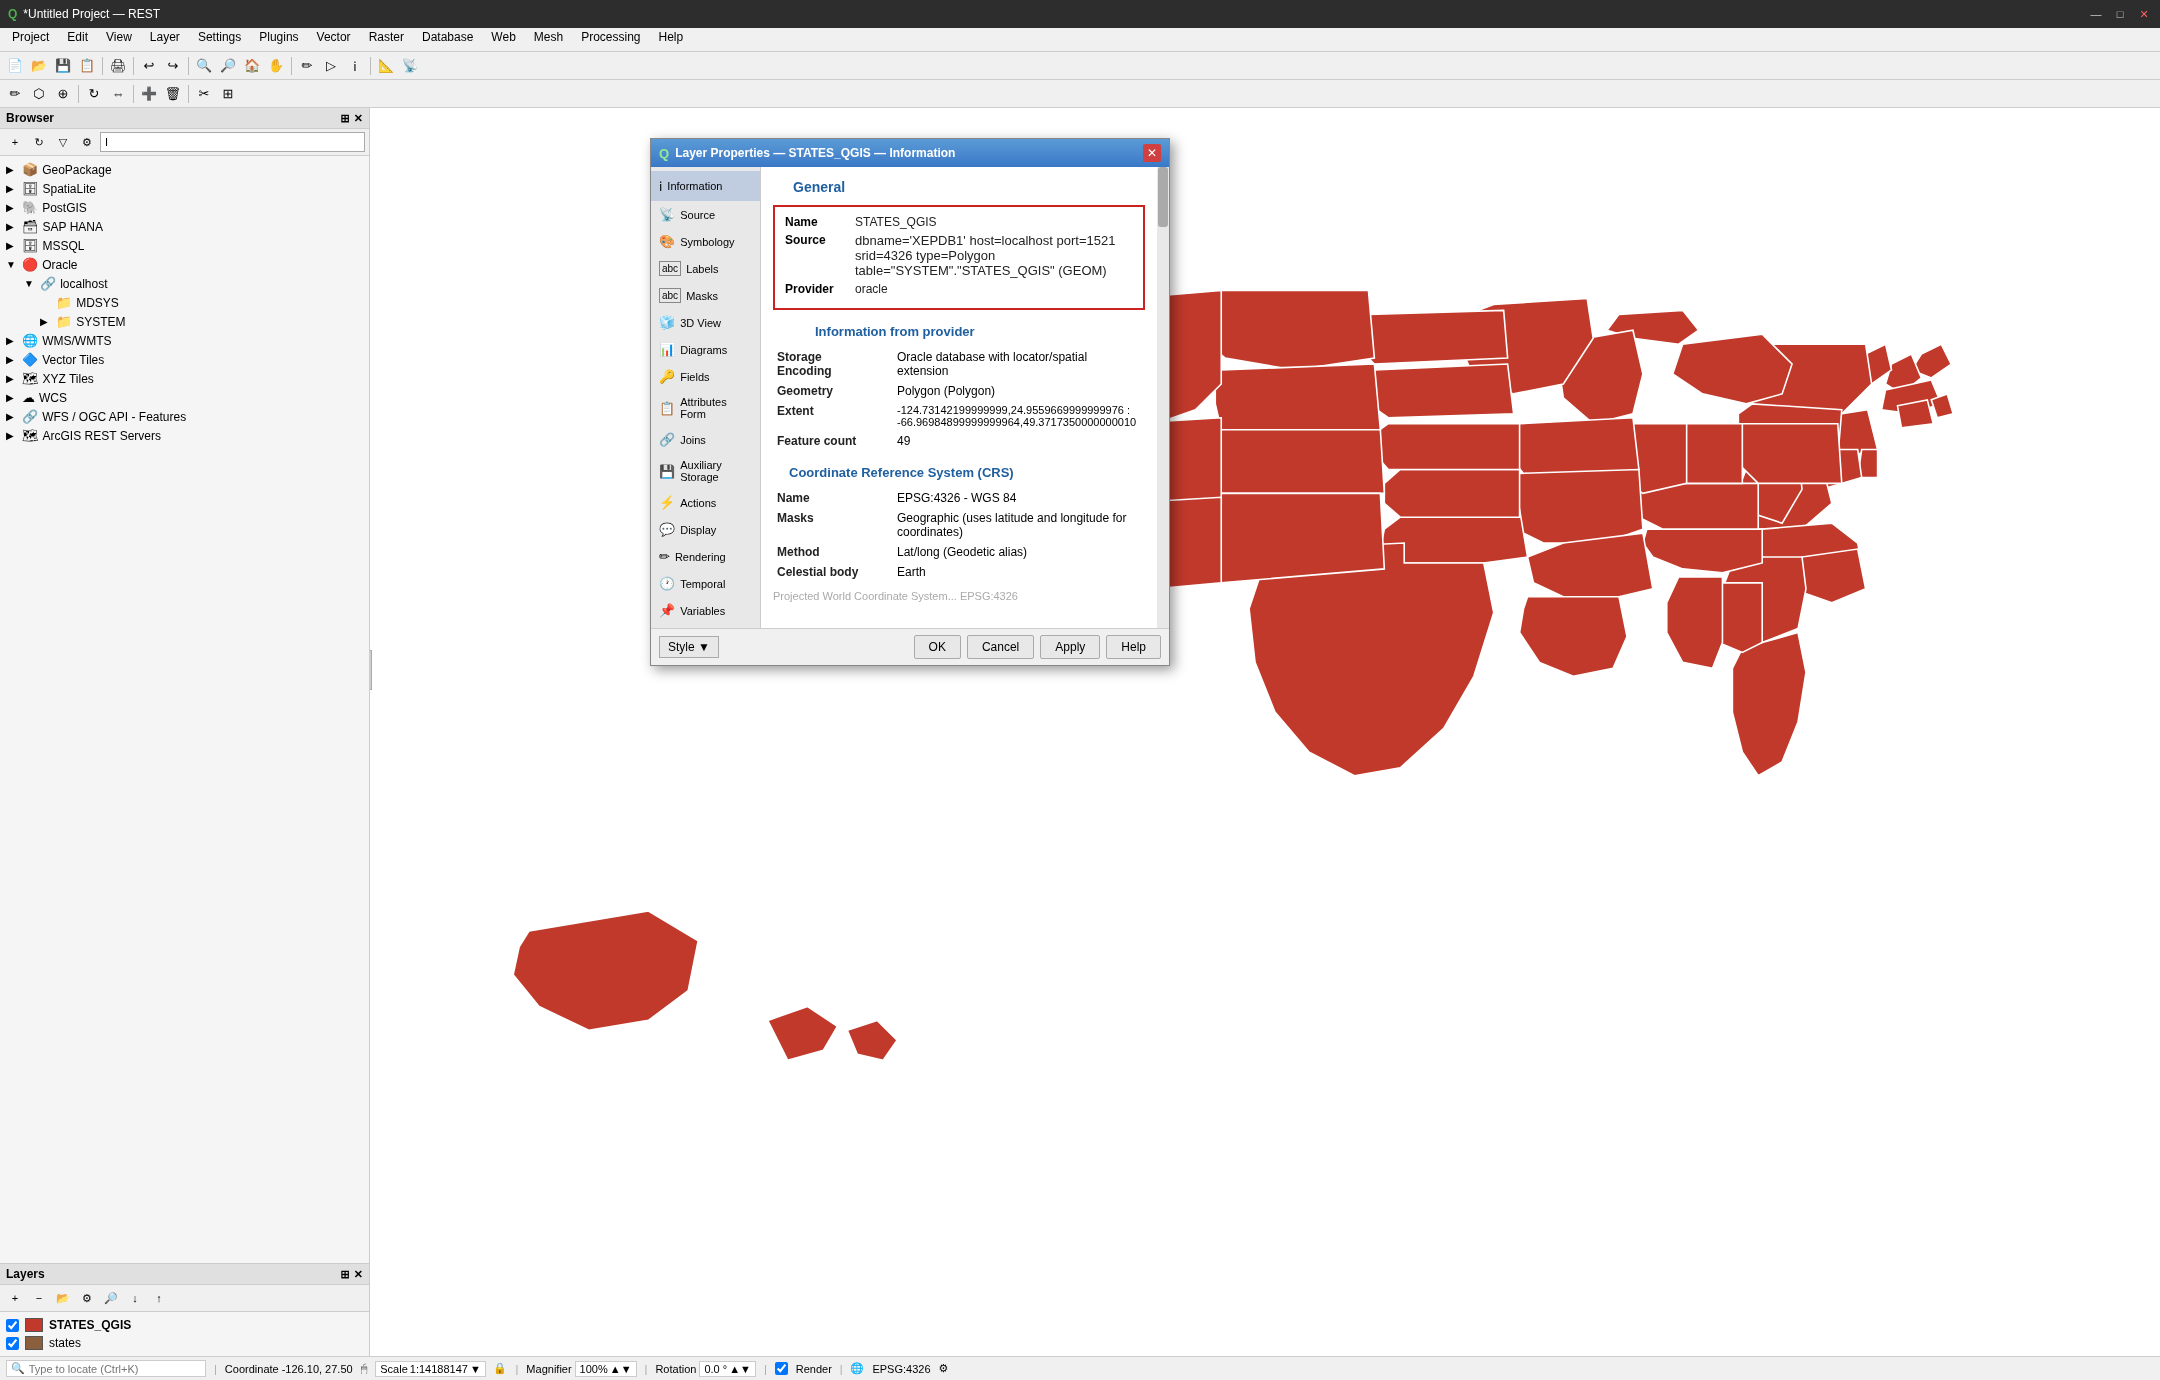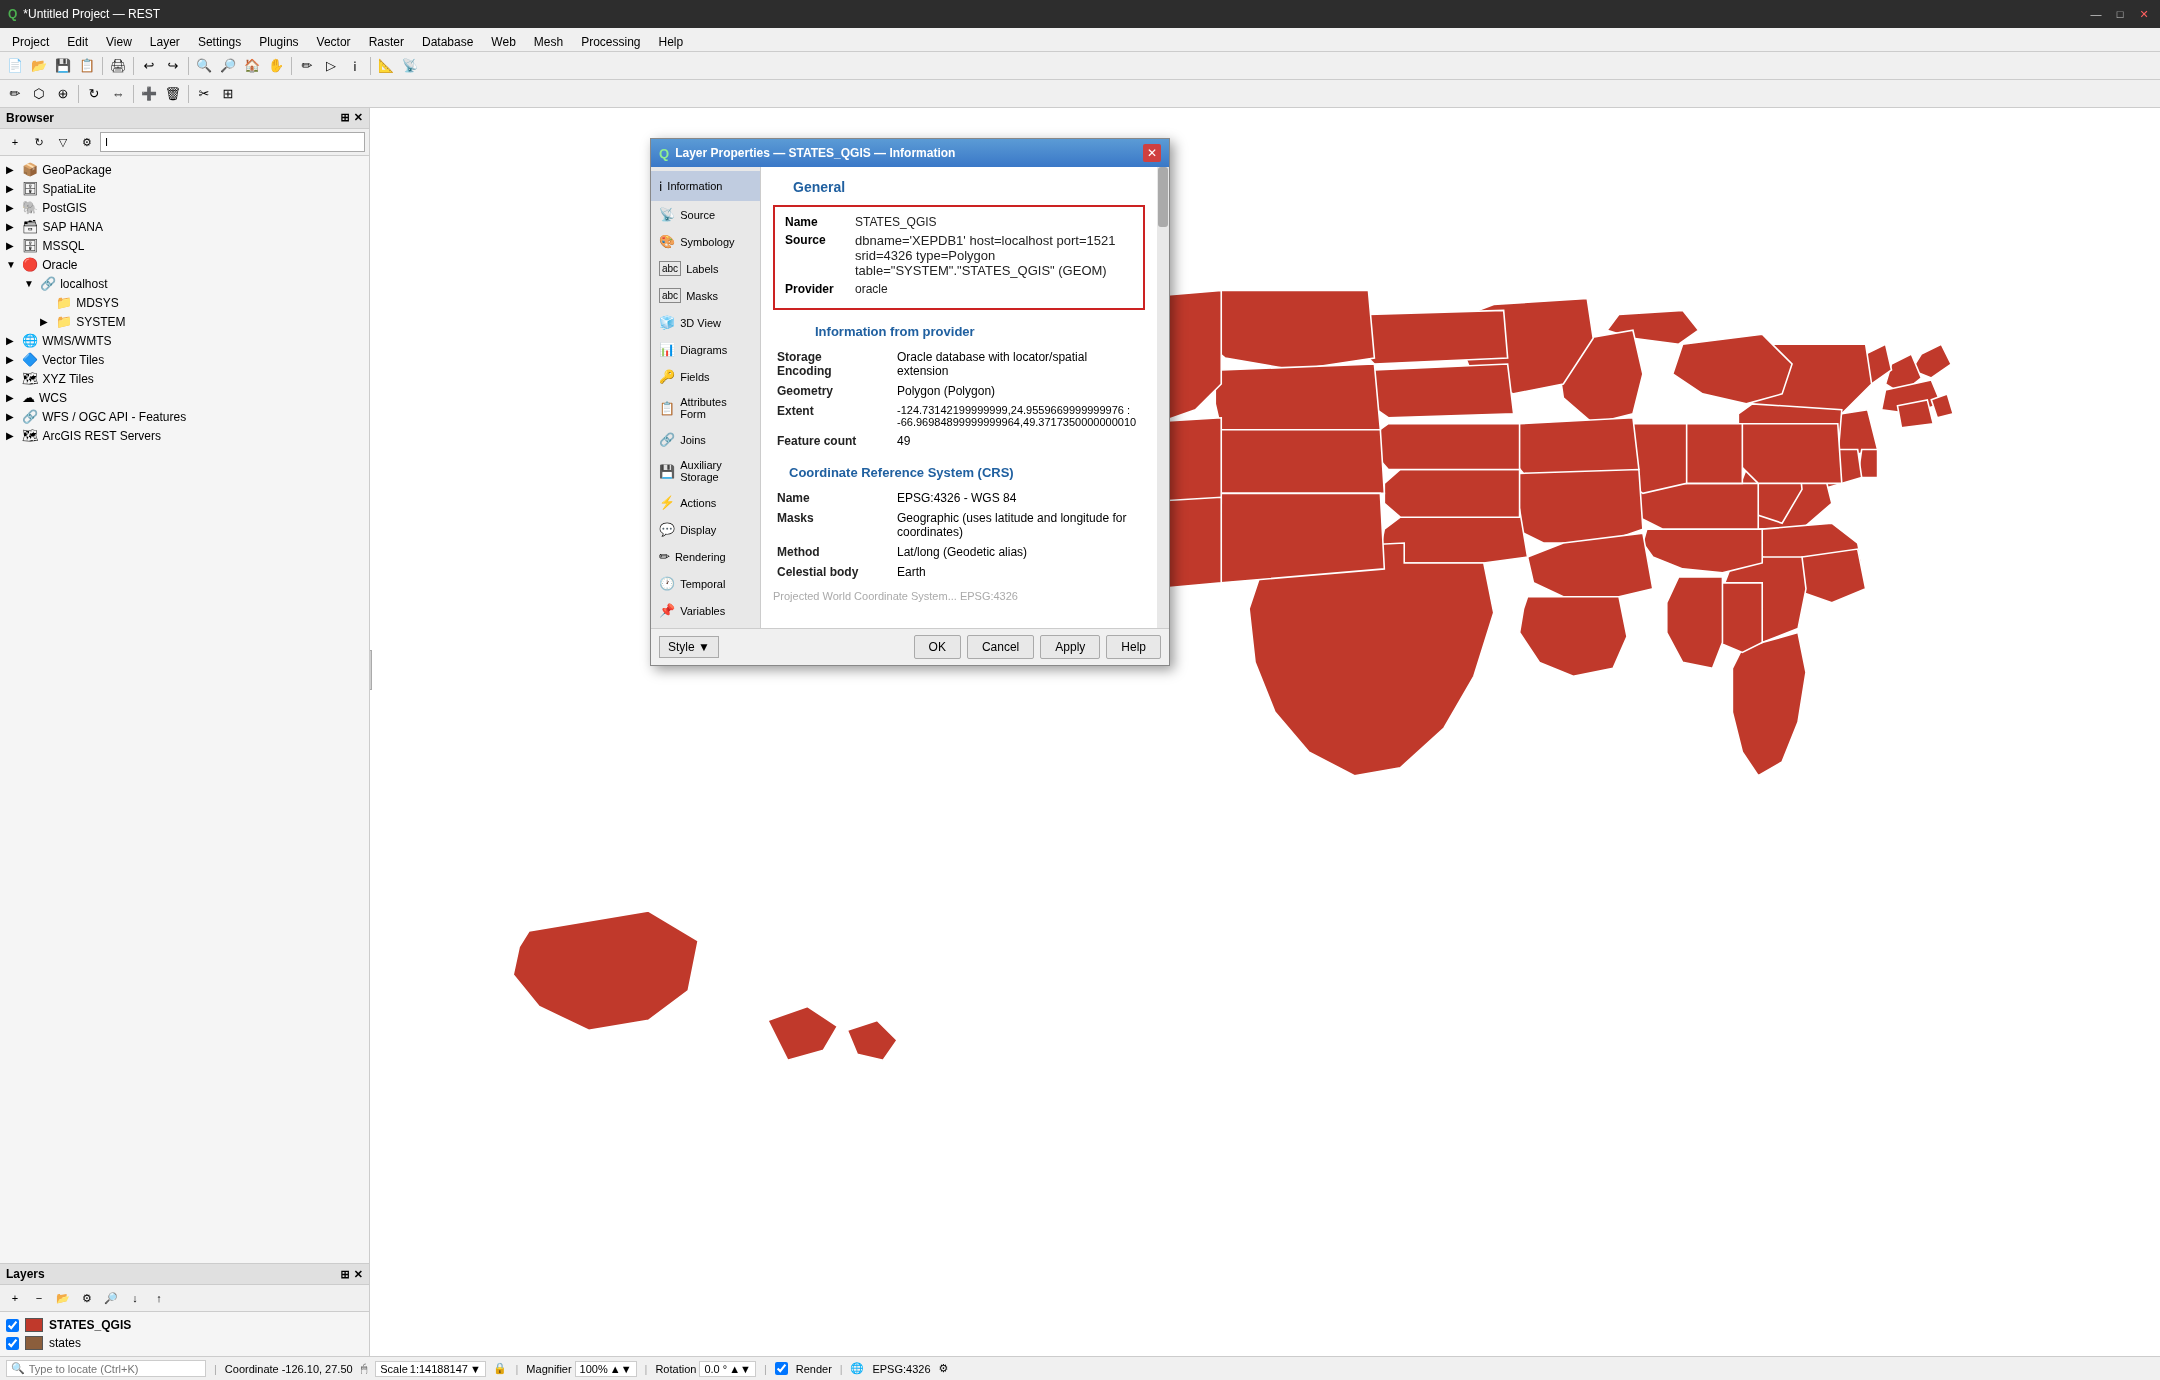--- a/index.html
+++ b/index.html
@@ -26,21 +26,21 @@
     #titlebar .title { font-size: 12px; display: flex; align-items: center; gap: 6px; }
     #titlebar .winbtns { display: flex; gap: 8px; }
     #titlebar .winbtn { width: 16px; height: 16px; font-size: 11px; color: #ccc; cursor: pointer; display: flex; align-items: center; justify-content: center; }
 
     
     #menubar {
       background: #f0f0f0;
       border-bottom: 1px solid #ccc;
       height: 24px;
       display: flex;
-      align-items: flex-end;
+      align-items: flex-start;
       padding: 0 4px;
       gap: 2px;
     }
     #menubar span {
       padding: 2px 8px;
       font-size: 12px;
       cursor: pointer;
     }
 
     
@@ -79,21 +79,21 @@
       flex-direction: column;
     }
 
     #browser-header {
       background: #e0e0e0;
       border-bottom: 1px solid #ccc;
       padding: 3px 6px;
       font-weight: bold;
       font-size: 12px;
       display: flex;
-      align-items: flex-start;
+      align-items: center;
       justify-content: space-between;
     }
     .browser-icons { display: flex; gap: 4px; }
     .browser-icon { font-size: 11px; cursor: pointer; }
 
     #browser-toolbar {
       display: flex;
       align-items: center;
       padding: 2px 4px;
       gap: 2px;

